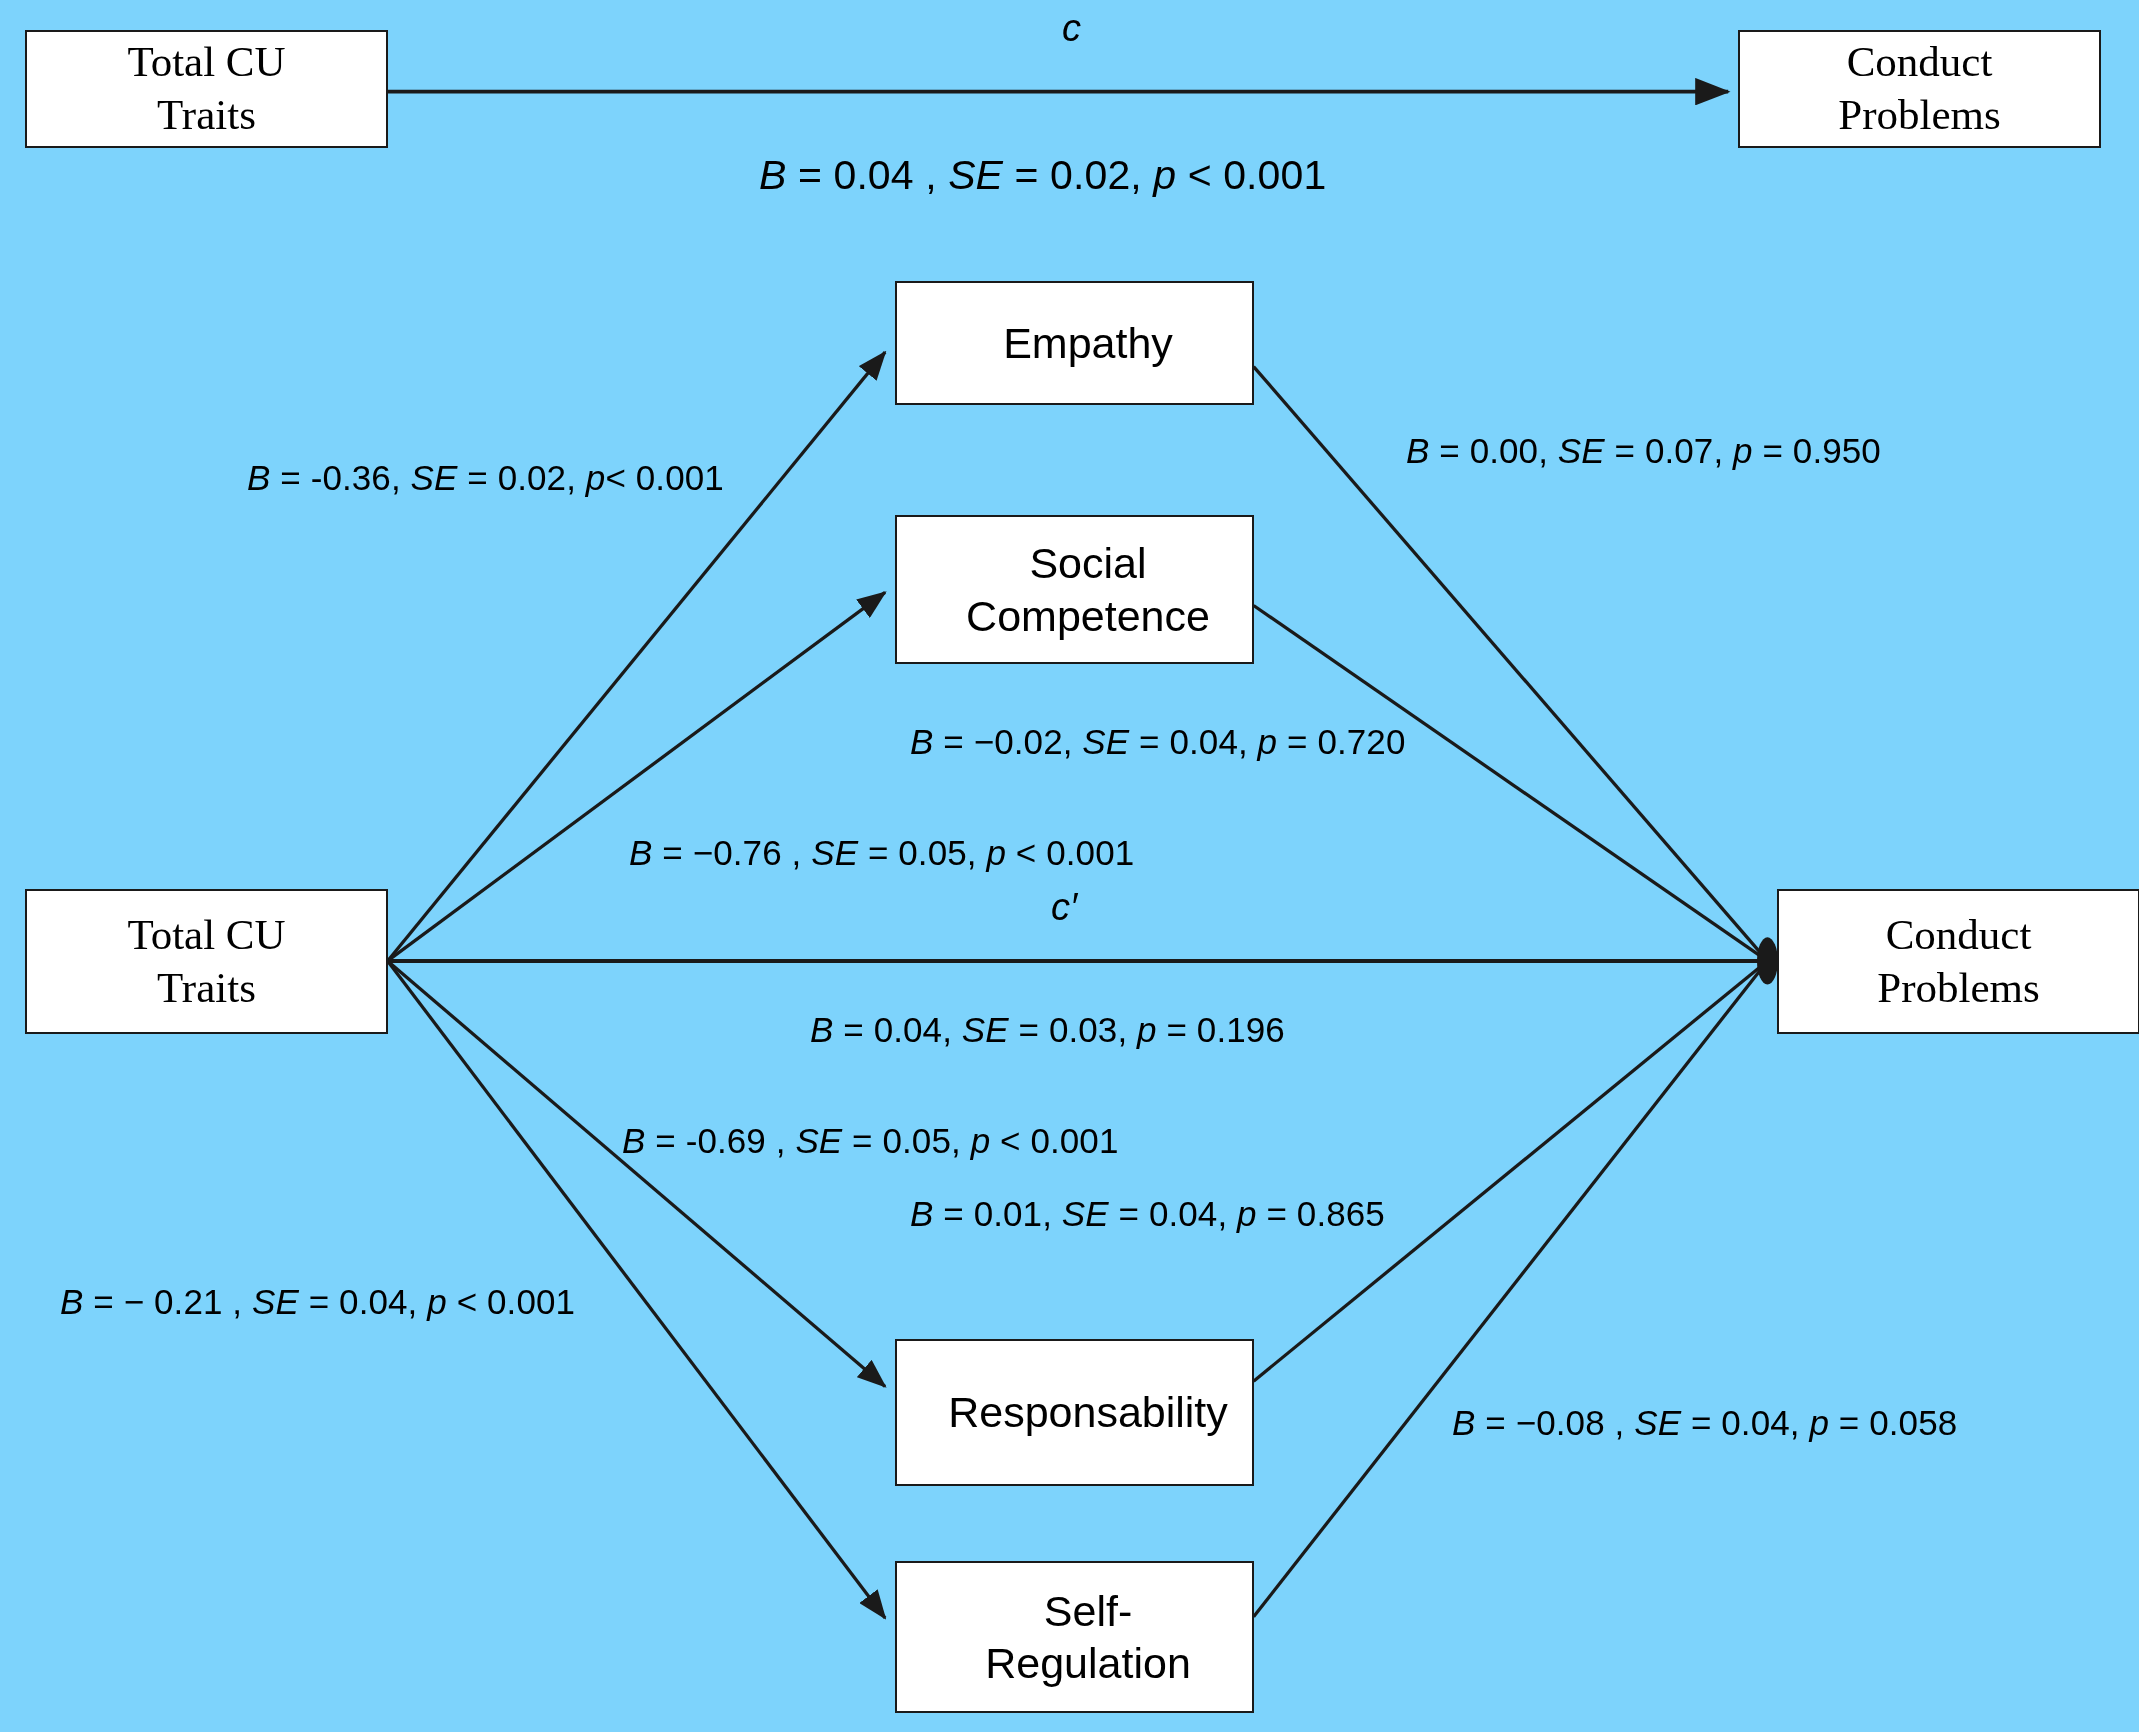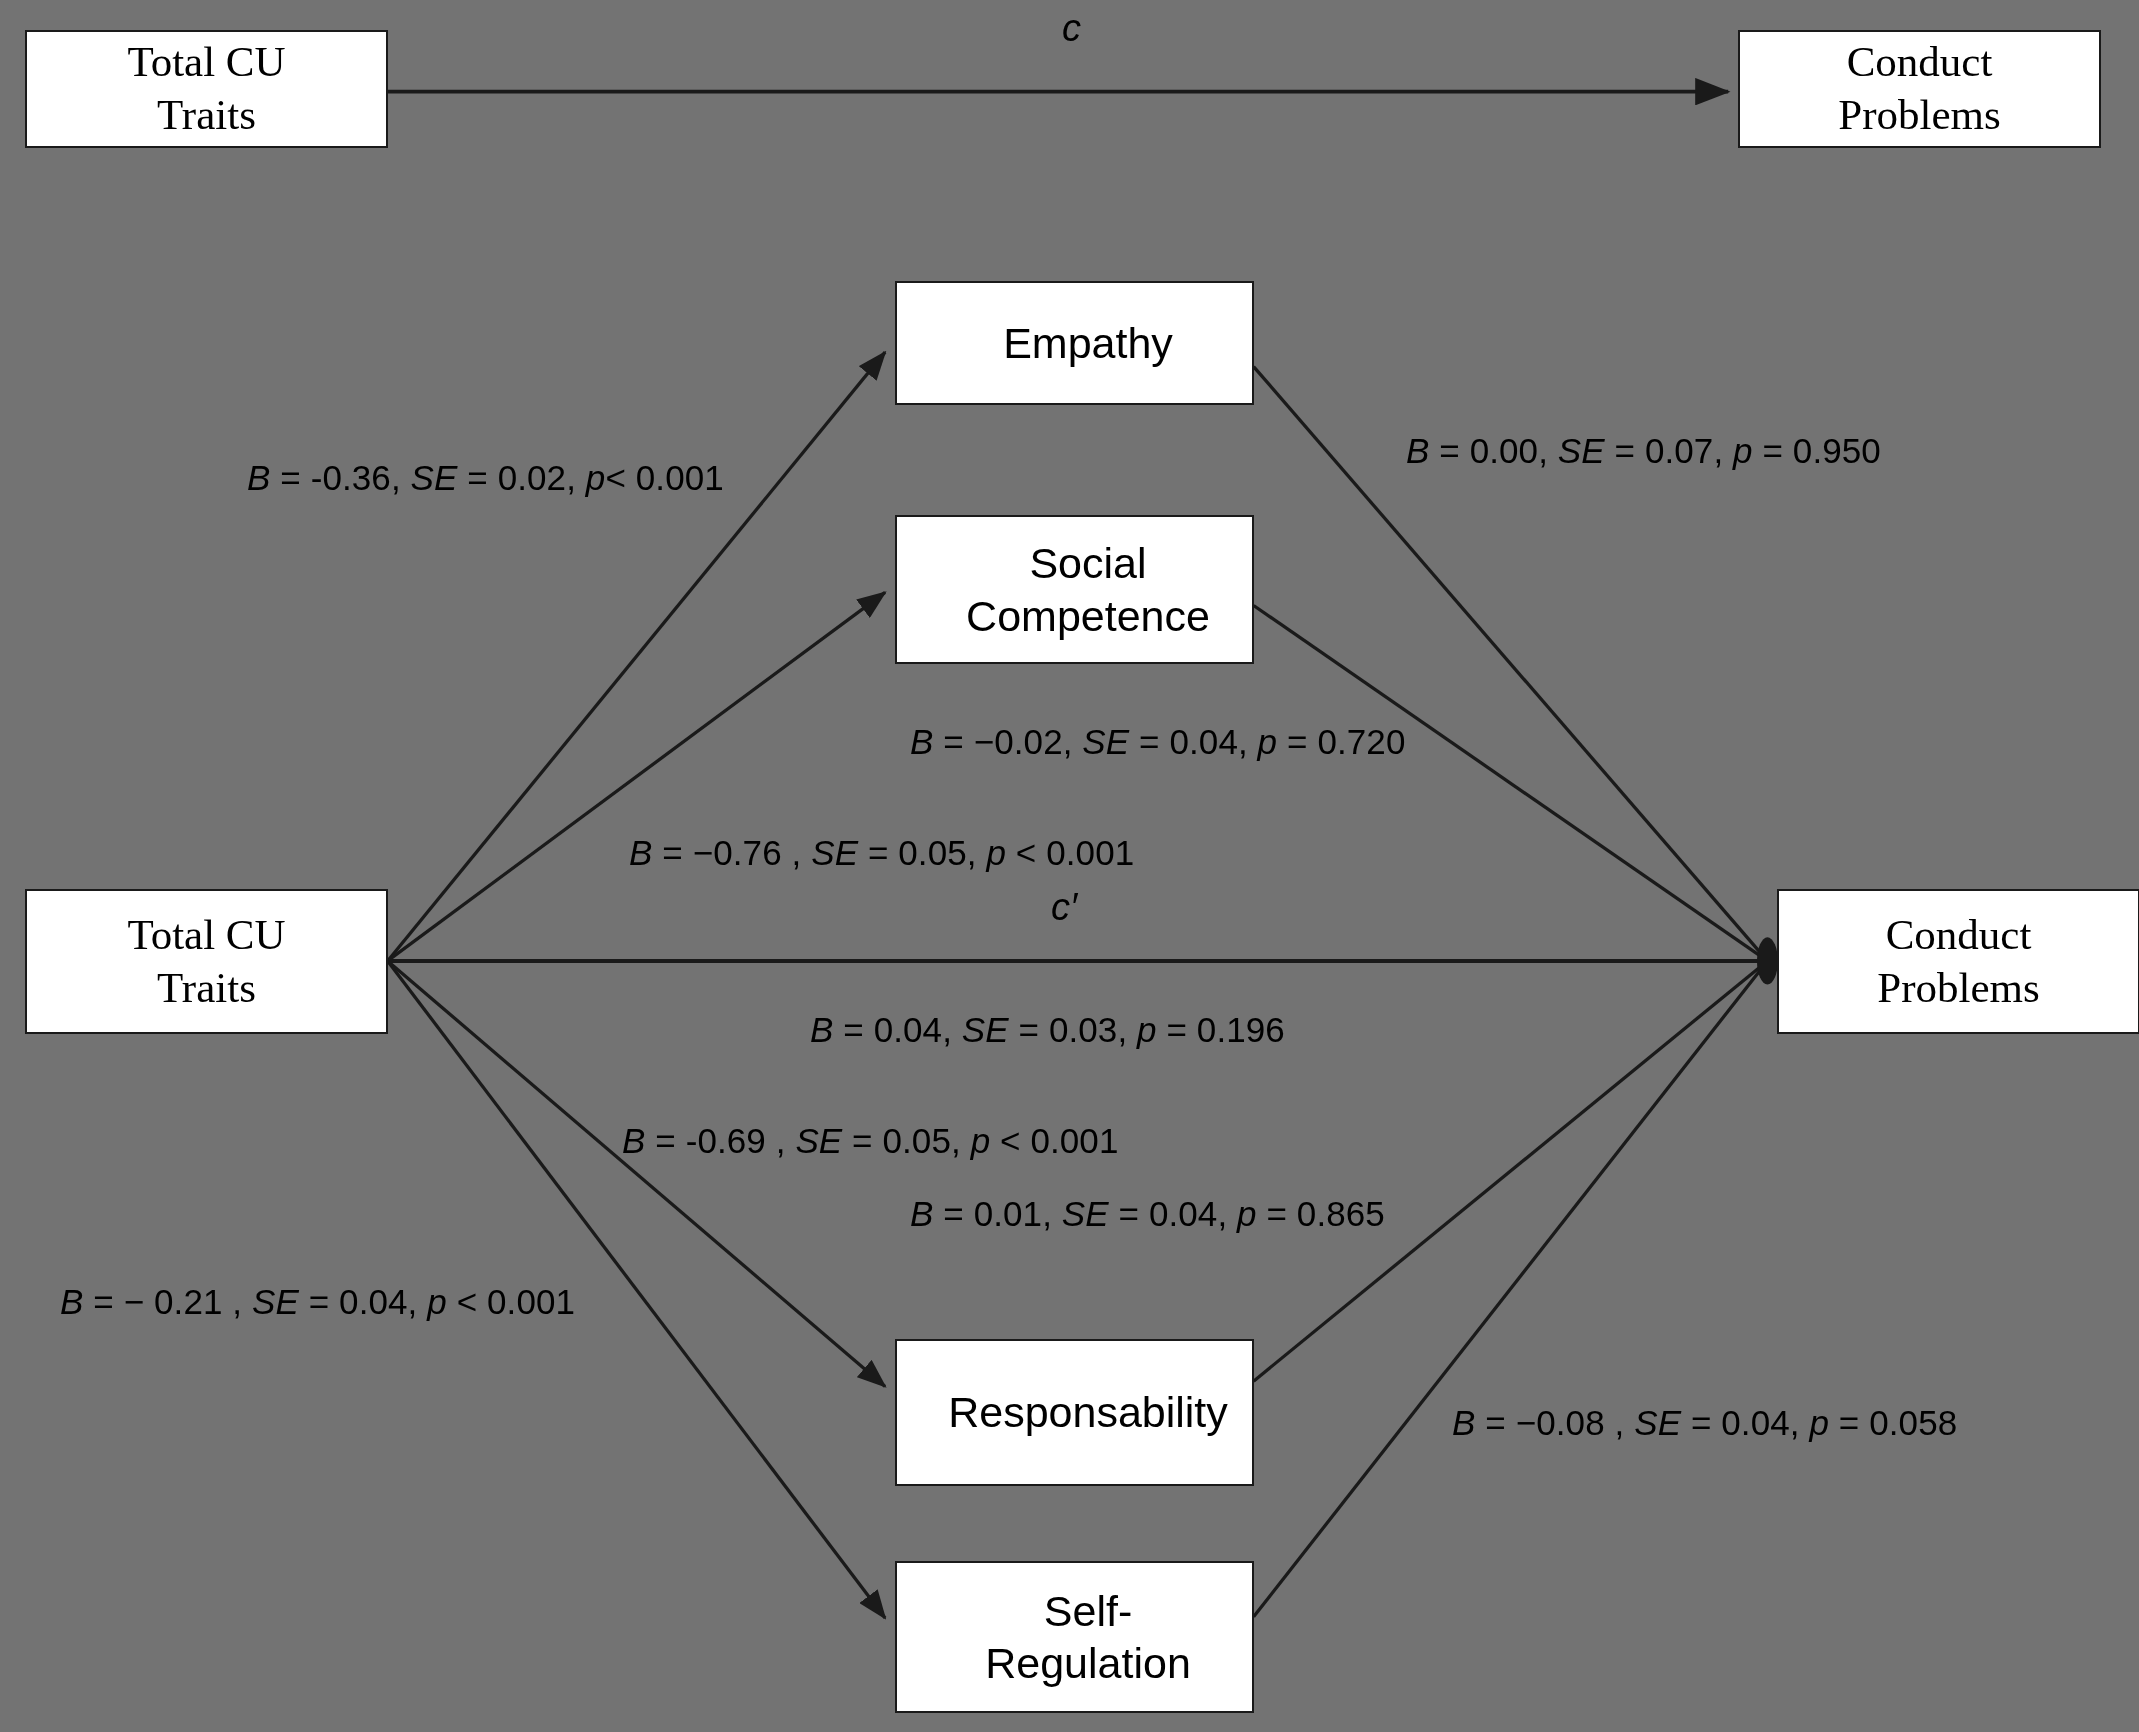--- a/index.html
+++ b/index.html
@@ -4,21 +4,21 @@
 <style>
   html, body {
     margin: 0;
     padding: 0;
     background: #ffffff;
   }
   #canvas {
     position: relative;
     width: 2140px;
     height: 1732px;
-    background: #737373;
+    background: #7dd3fc;
     overflow: hidden;
     font-family: "Liberation Sans", sans-serif;
   }
   #diagram-svg {
     position: absolute;
     top: 0;
     left: 0;
     width: 2140px;
     height: 1732px;
   }
@@ -149,20 +149,21 @@
 
   <div class="node-box node-sans" style="left:895px; top:1561px; width:359px; height:152px;">
     <div>
       <div>Self-</div>
       <div>Regulation</div>
     </div>
   </div>
 
   <div class="greek-label" style="left:1062px; top:6.5px;">c</div>
 
+  <div class="path-label big-coef" style="left:759px; top:152px;"><span class="it">B</span> = 0.04 , <span class="it">SE</span> = 0.02, <span class="it">p</span> &lt; 0.001</div>
 
   <div class="path-label" style="left:247px; top:458px;"><span class="it">B</span> = -0.36, <span class="it">SE</span> = 0.02, <span class="it">p</span>&lt; 0.001</div>
 
   <div class="path-label" style="left:1406px; top:431px;"><span class="it">B</span> = 0.00, <span class="it">SE</span> = 0.07, <span class="it">p</span> = 0.950</div>
 
   <div class="path-label" style="left:910px; top:722px;"><span class="it">B</span> = −0.02, <span class="it">SE</span> = 0.04, <span class="it">p</span> = 0.720</div>
 
   <div class="path-label" style="left:601px; top:833px;margin-left:28px;"><span class="it">B</span> = −0.76 , <span class="it">SE</span> = 0.05, <span class="it">p</span> &lt; 0.001</div>
 
   <div class="greek-label" style="left:1051px; top:886px;">c′</div>

